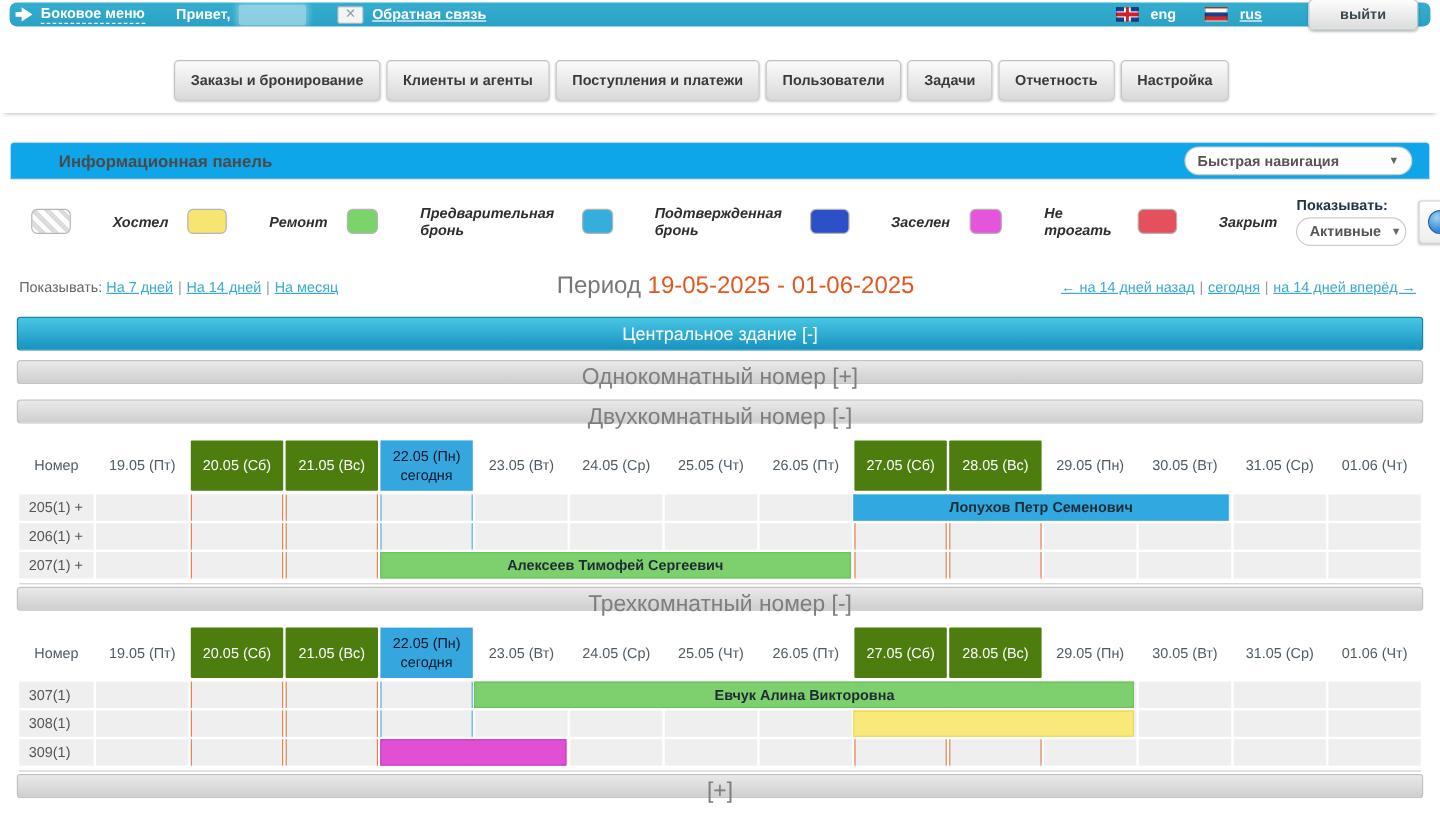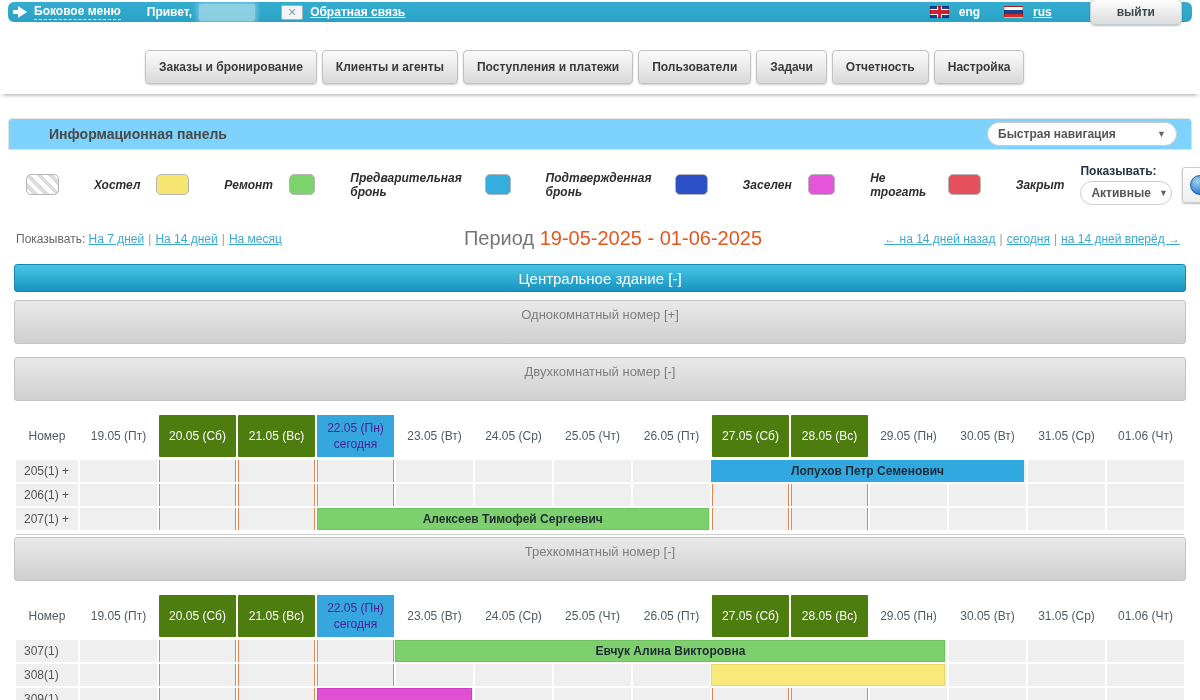--- a/index.html
+++ b/index.html
@@ -36,21 +36,21 @@
 
   
   .tabstrip { margin-top:28px; padding:0 0 10px 145px; display:flex; gap:5px;
     box-shadow:0 4px 4px -3px rgba(0,0,0,.35); }
   .tab { background:linear-gradient(#fbfbfb,#d9d9d9); border:1px solid #c2c2c2; border-radius:4px;
     padding:9px 13px; font-size:12px; font-weight:bold; color:#3a3a3a;
     box-shadow:0 1px 2px rgba(0,0,0,.2); cursor:pointer; white-space:nowrap; }
 
   
   .panel { margin:24px 8px 0; }
-  .panel-hd { background:#7dd3fc; border:1px solid #e2e2e2; border-radius:4px 4px 0 0; height:32px;
+  .panel-hd { background:#0ea5e9; border:1px solid #e2e2e2; border-radius:4px 4px 0 0; height:32px;
     display:flex; align-items:center; padding:0 14px 0 40px; }
   .panel-title { font-size:14px; font-weight:bold; color:#4a4a4a; }
   .select { background:#fff; border:1px solid #ccc; border-radius:12px; height:24px;
     display:flex; align-items:center; justify-content:space-between; padding:0 10px;
     font-size:12px; font-weight:bold; color:#555; cursor:pointer; }
   .caret { color:#666; font-size:9px; margin-left:8px; }
   .quicknav { margin-left:auto; width:190px; }
 
   
   .legendrow { display:flex; align-items:center; padding:14px 12px 10px 18px; }
@@ -79,32 +79,32 @@
   .p-right { width:340px; text-align:right; }
   a.lnk { color:#3aa9cf; text-decoration:underline; cursor:pointer; }
   .sep { color:#999; margin:0 4px; }
   .p-center { flex:1; text-align:center; font-size:20px; color:#777; }
   .p-dates { color:#e2571f; }
 
   
   .tealbar { margin:4px 6px 0; height:28px; border-radius:3px; text-align:center; line-height:28px;
     color:#fff; font-size:15px; background:linear-gradient(#49c5e4,#1794c0); cursor:pointer;
     border:1px solid #1287b1; }
-  .graybar { margin:8px 6px 0; height:44px; border-radius:3px; text-align:center; line-height:27px;
-    color:#7e7e7e; font-size:13px; background:linear-gradient(#e9e9e9,#cfcfcf); border:1px solid #c3c3c3;
+  .graybar { margin:8px 6px 0; height:20px; border-radius:3px; text-align:center; line-height:27px;
+    color:#7e7e7e; font-size:19px; background:linear-gradient(#e9e9e9,#cfcfcf); border:1px solid #c3c3c3;
     cursor:pointer; }
 
   
   .cal { margin:14px 8px 0; border-bottom:1px solid #cfcfcf; padding-bottom:2px; }
   .cal-hd, .cal-row { display:grid; grid-template-columns:62px repeat(14,1fr); column-gap:2px; }
   .cal-hd { margin-bottom:3px; }
   .h { height:42px; display:flex; flex-direction:column; align-items:center; justify-content:center;
     font-size:12px; color:#4f5b63; }
   .h.we { background:#4d7c0f; color:#fff; border-radius:1px; }
-  .h.td { background:#36a7de; color:#4c1d95; }
+  .h.td { background:#36a7de; color:#0f172a; }
   .h .sub { font-size:12px; margin-top:2px; }
   .cal-row { margin-bottom:2px; position:relative; }
   .c { height:22px; background:#efefef; }
   .c.we { border-left:1px solid #e8824f; border-right:1px solid #e8824f; }
   .c.td { border-left:1px solid #56b4e2; border-right:1px solid #56b4e2; }
   .c.lbl { display:flex; align-items:center; padding-left:8px; font-size:12px; color:#555; cursor:pointer; }
   .bar { position:absolute; top:0; bottom:0; z-index:2; display:flex; align-items:center;
     justify-content:center; font-size:12px; font-weight:bold; color:#1e2b33; cursor:pointer;
     left:calc(64px + (100% - 64px) / 14 * var(--s));
     width:calc((100% - 64px) / 14 * var(--w) - 2px); }

